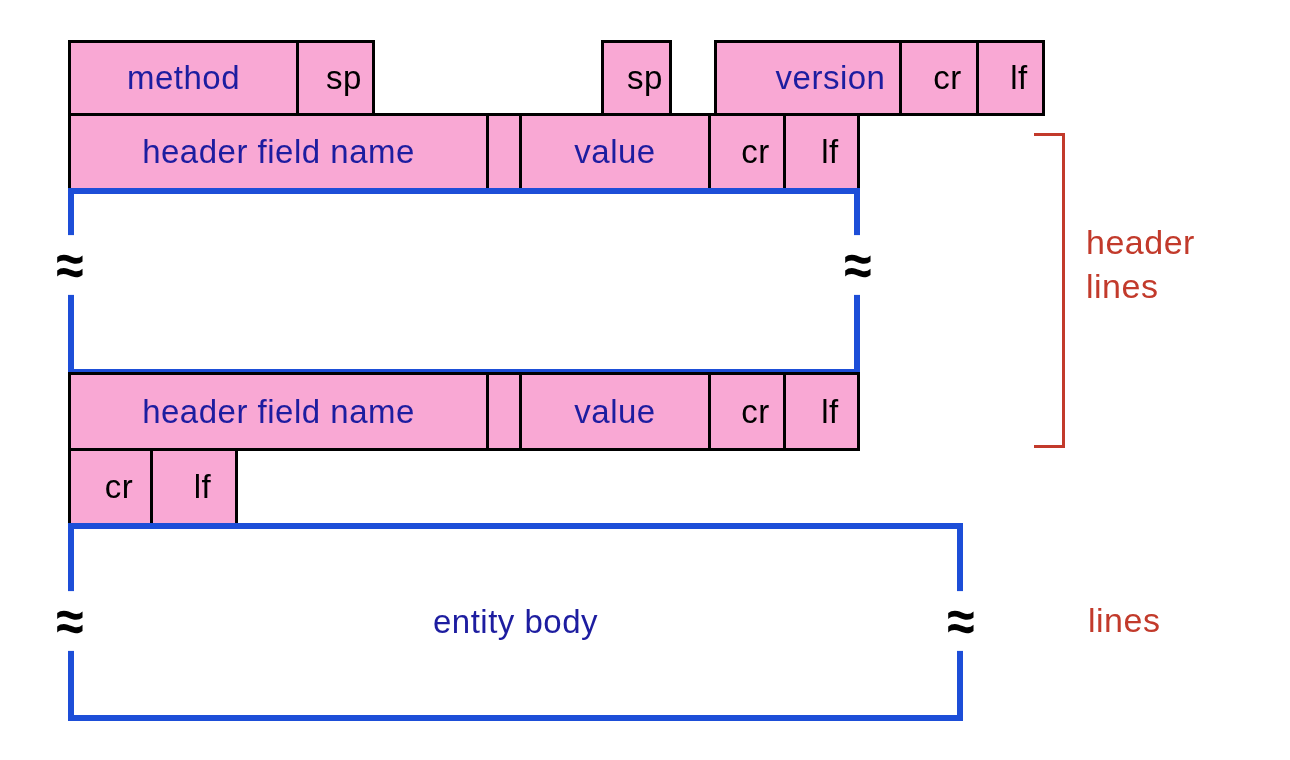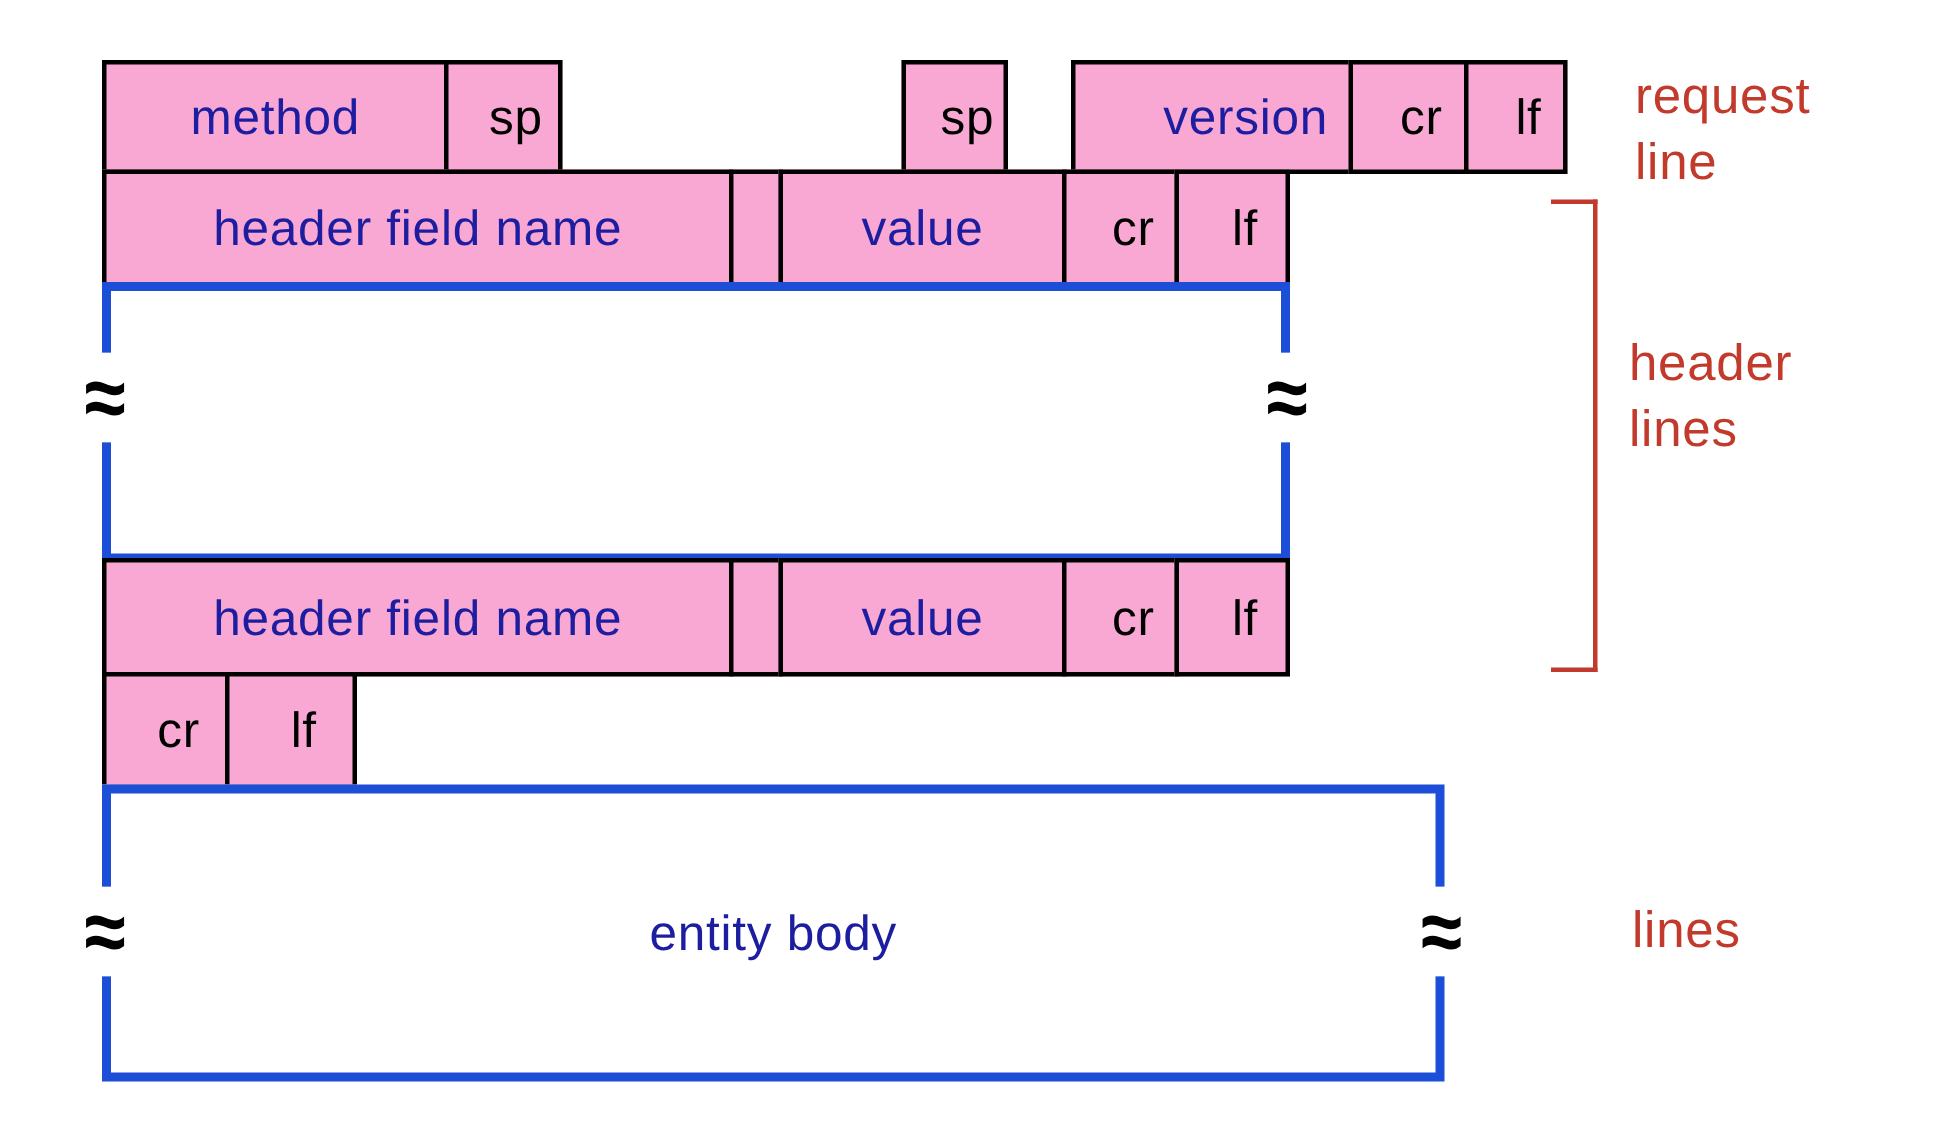--- a/index.html
+++ b/index.html
@@ -104,19 +104,17 @@
 
   <span class="break-mark" style="left:70px; top:265px;">≈</span>
   <span class="break-mark" style="left:858px; top:265px;">≈</span>
   <span class="break-mark" style="left:70px; top:621px;">≈</span>
   <span class="break-mark" style="left:961px; top:621px;">≈</span>
 
   <div class="bracket-part" style="left:1062px; top:133px; width:3px; height:315px;"></div>
   <div class="bracket-part" style="left:1034px; top:133px; width:31px; height:3px;"></div>
   <div class="bracket-part" style="left:1034px; top:445px; width:31px; height:3px;"></div>
 
-  <div class="annotation" style="left:1090px; top:42px;">request
-line</div>
   <div class="annotation" style="left:1086px; top:220px;">header
 lines</div>
   <div class="annotation" style="left:1088px; top:598px;">lines</div>
 
 </div>
 
 </body></html>

